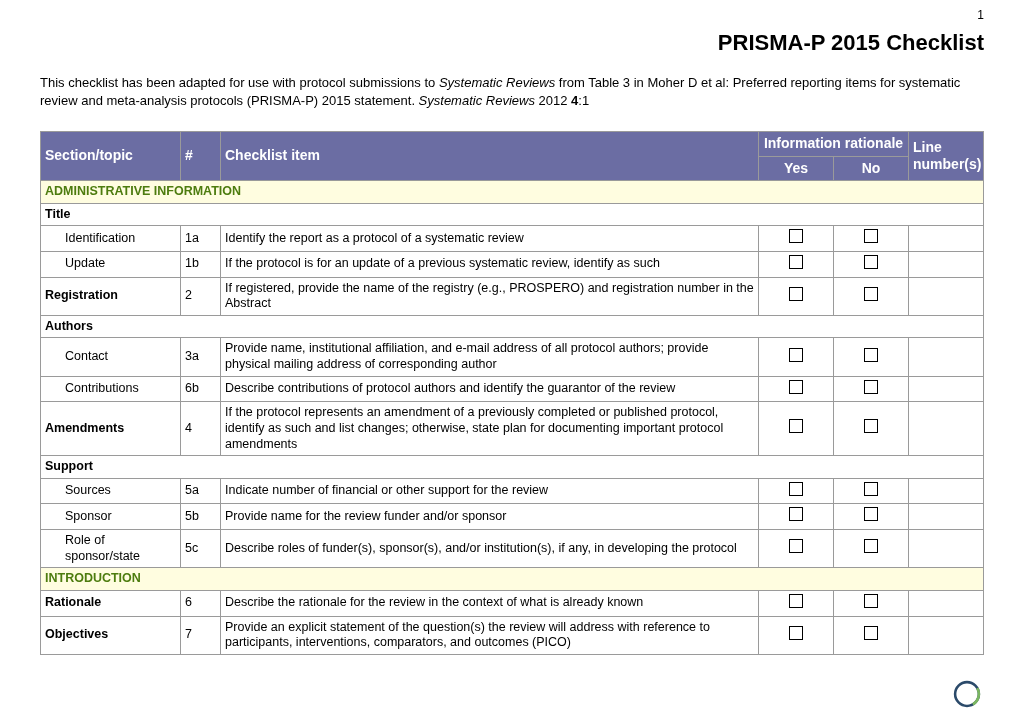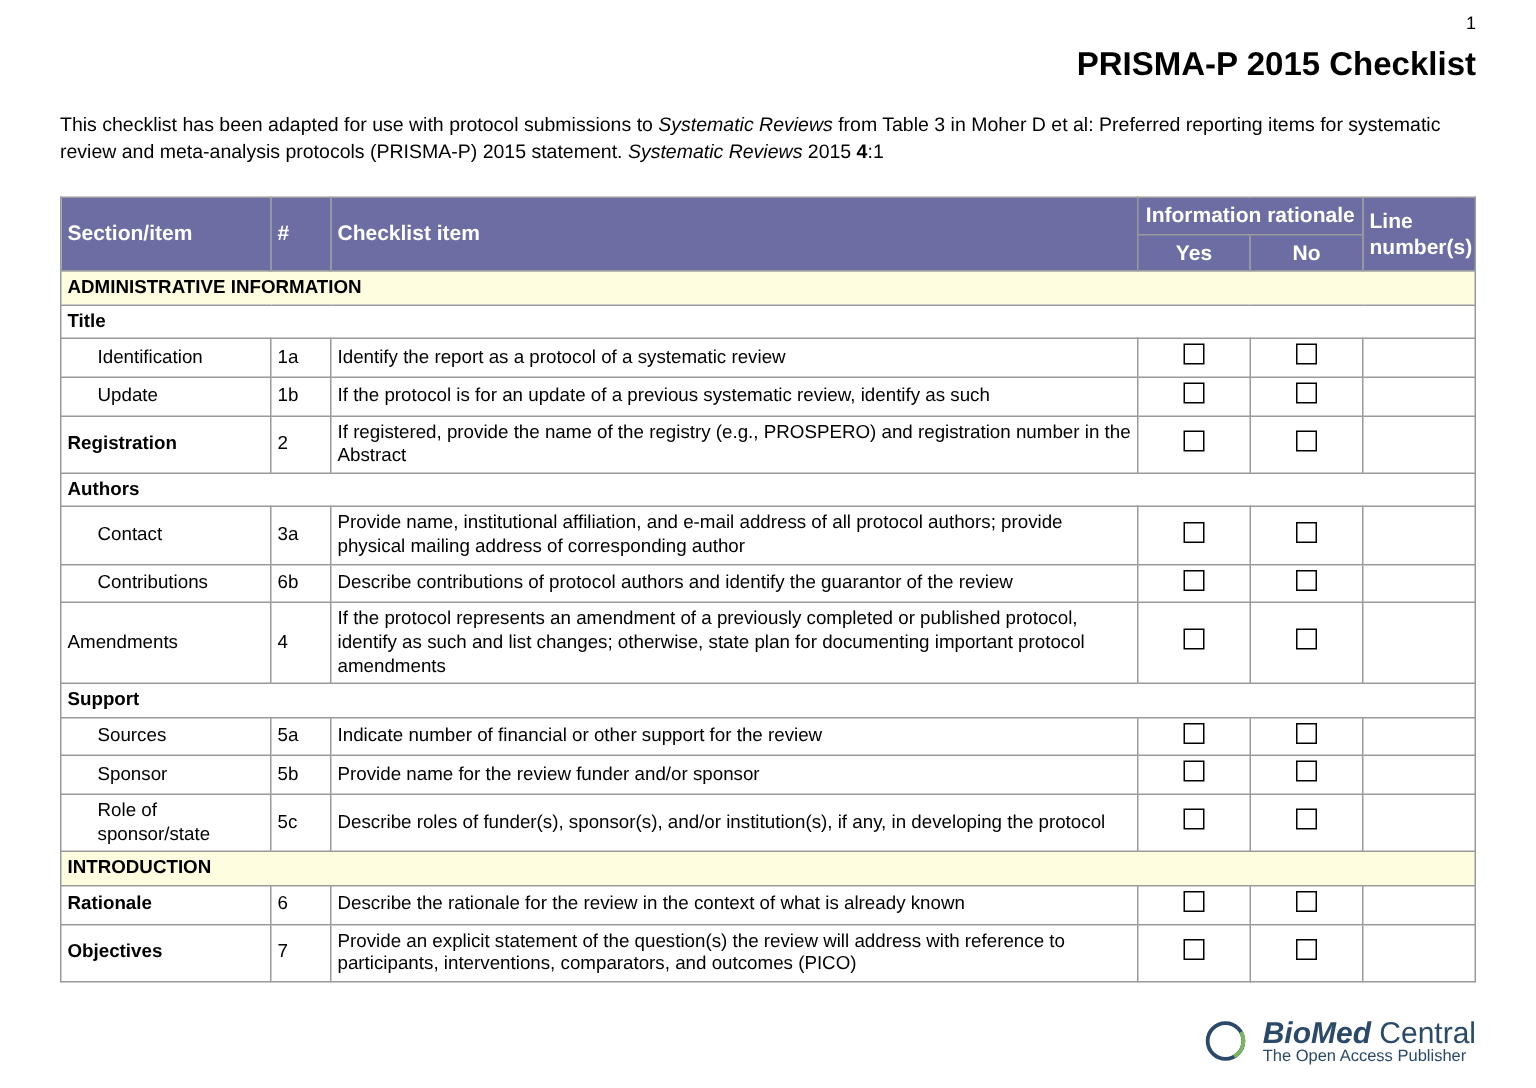--- a/index.html
+++ b/index.html
@@ -57,21 +57,21 @@
     color: #fff;
     font-weight: bold;
     text-align: left;
     border-color: #9a9a9a;
     font-size: 14px;
   }
   thead th.center { text-align: center; }
   .section-band td {
     background: #fffde0;
     font-weight: bold;
-    color: #000000;
+    color: #4d7c0f;
     font-size: 12.5px;
   }
   .group td {
     font-weight: bold;
     background: #fff;
     border-radius: 11px;
   }
   .indent { padding-left: 24px; font-weight: normal; }
   .ck {
     text-align: center;
@@ -102,35 +102,35 @@
   .footer .tag { font-size: 11px; color: #2b4a6a; }
 </style>
 </head>
 <body>
 
 <div class="page-num">1</div>
 
 <h1>PRISMA-P 2015 Checklist</h1>
 
 <div class="intro">
-  <span>This checklist has been adapted for use with protocol submissions to </span><em>Systematic Reviews</em><span> from Table 3 in Moher D et al: Preferred reporting items for systematic review and meta-analysis protocols (PRISMA-P) 2015 statement. </span><em>Systematic Reviews</em><span> 2015 </span><strong>4</strong><span>:1</span>
+  <span>This checklist has been adapted for use with protocol submissions to </span><em>Systematic Reviews</em><span> from Table 3 in Moher D et al: Preferred reporting items for systematic review and meta-analysis protocols (PRISMA-P) 2015 statement. </span><em>Systematic Reviews</em><span> 2012 </span><strong>4</strong><span>:1</span>
 </div>
 
 <table>
   <colgroup>
     <col class="c-topic">
       <col class="c-num">
       <col class="c-item">
       <col class="c-yes">
       <col class="c-no">
       <col class="c-line">
   </colgroup>
   <thead>
     <tr>
-      <th rowspan="2">Section/item</th>
+      <th rowspan="2">Section/topic</th>
       <th rowspan="2">#</th>
       <th rowspan="2">Checklist item</th>
       <th colspan="2" class="center">Information rationale</th>
       <th rowspan="2">Line number(s)</th>
     </tr>
     <tr>
       <th class="center">Yes</th>
       <th class="center">No</th>
     </tr>
   </thead>
@@ -181,21 +181,21 @@
     </tr>
     <tr>
       <td class="indent">Contributions</td>
       <td>6b</td>
       <td>Describe contributions of protocol authors and identify the guarantor of the review</td>
       <td class="ck"><span class="box"></span></td>
       <td class="ck"><span class="box"></span></td>
       <td></td>
     </tr>
     <tr>
-      <td style="font-weight:normal">Amendments</td>
+      <td style="font-weight:bold">Amendments</td>
       <td>4</td>
       <td>If the protocol represents an amendment of a previously completed or published protocol, identify as such and list changes; otherwise, state plan for documenting important protocol amendments</td>
       <td class="ck"><span class="box"></span></td>
       <td class="ck"><span class="box"></span></td>
       <td></td>
     </tr>
 
     <tr class="group">
         <td colspan="6">Support</td>
       </tr>
@@ -246,19 +246,13 @@
       <td></td>
     </tr>
   </tbody>
 </table>
 
 <div class="footer">
   <svg class="ring" viewBox="0 0 40 40">
     <circle cx="20" cy="20" r="14" fill="none" stroke="#2b4a6a" stroke-width="3"></circle>
     <circle cx="20" cy="20" r="14" fill="none" stroke="#7bb661" stroke-width="3" stroke-dasharray="22 66" transform="rotate(-30 20 20)"></circle>
   </svg>
-  <div class="brand-text">
-    <div class="brand-top">
-      <span class="bm">BioMed</span><span class="ce"> Central</span>
-    </div>
-    <div class="tag">The Open Access Publisher</div>
-  </div>
 </div>
 
 </body></html>

